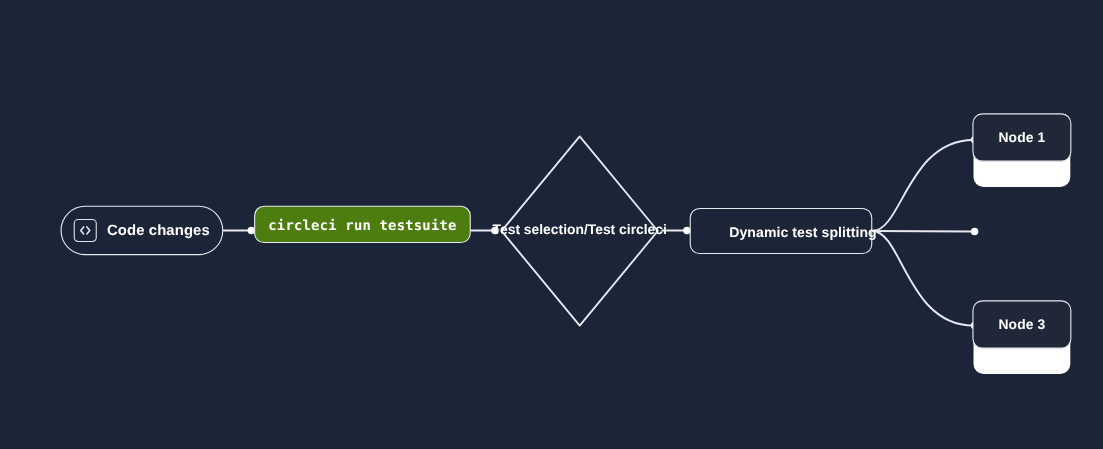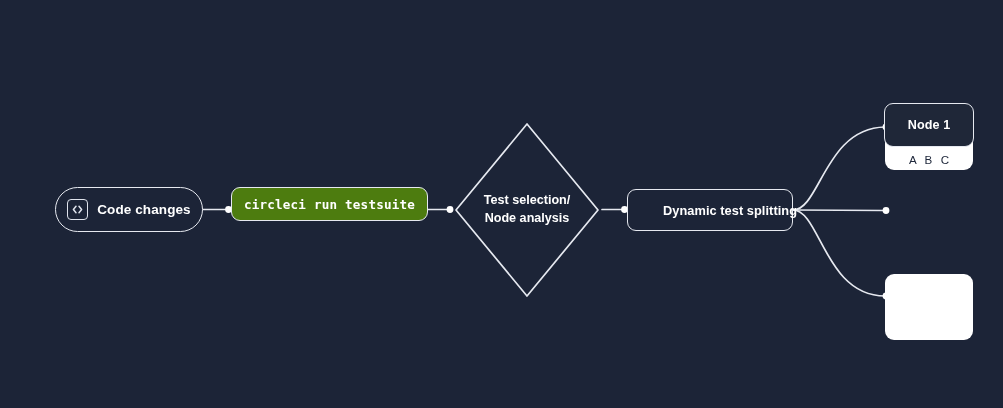--- a/index.html
+++ b/index.html
@@ -93,21 +93,21 @@
     height: 180px;
   }
   .diamond-wrap svg {
     position: absolute;
     inset: 0;
   }
   .diamond-label {
     position: absolute;
     inset: 0;
     display: flex;
-    flex-direction: column;
+    flex-direction: row;
     align-items: center;
     justify-content: center;
     color: #ffffff;
     font-size: 12.6px;
     font-weight: 600;
     line-height: 1.42;
     text-align: center;
     white-space: nowrap;
   }
 
@@ -218,30 +218,30 @@
   <div class="node cmdbox">
     <span class="label">circleci run testsuite</span>
   </div>
 
   <div class="diamond-wrap">
     <svg width="150" height="180" viewBox="0 0 150 180" xmlns="http://www.w3.org/2000/svg">
       <path d="M 75 4 L 146 90 L 75 176 L 4 90 Z" fill="none" stroke="#e6e9f0" stroke-width="1.7" stroke-linejoin="round"></path>
     </svg>
     <div class="diamond-label">
       <span>Test selection/</span>
-      <span>Node analysis</span>
+      <span>Test circleci</span>
     </div>
   </div>
 
   <div class="node splitbox">
     <span class="label">Dynamic test splitting</span>
   </div>
 
   <div class="node-card" id="node-1">
     <div class="head">Node 1</div>
-    <div class="body">A B C</div>
   </div>
 
 
   <div class="node-card" id="node-3">
+    <div class="head">Node 3</div>
   </div>
 
 </div>
 
 </body></html>

